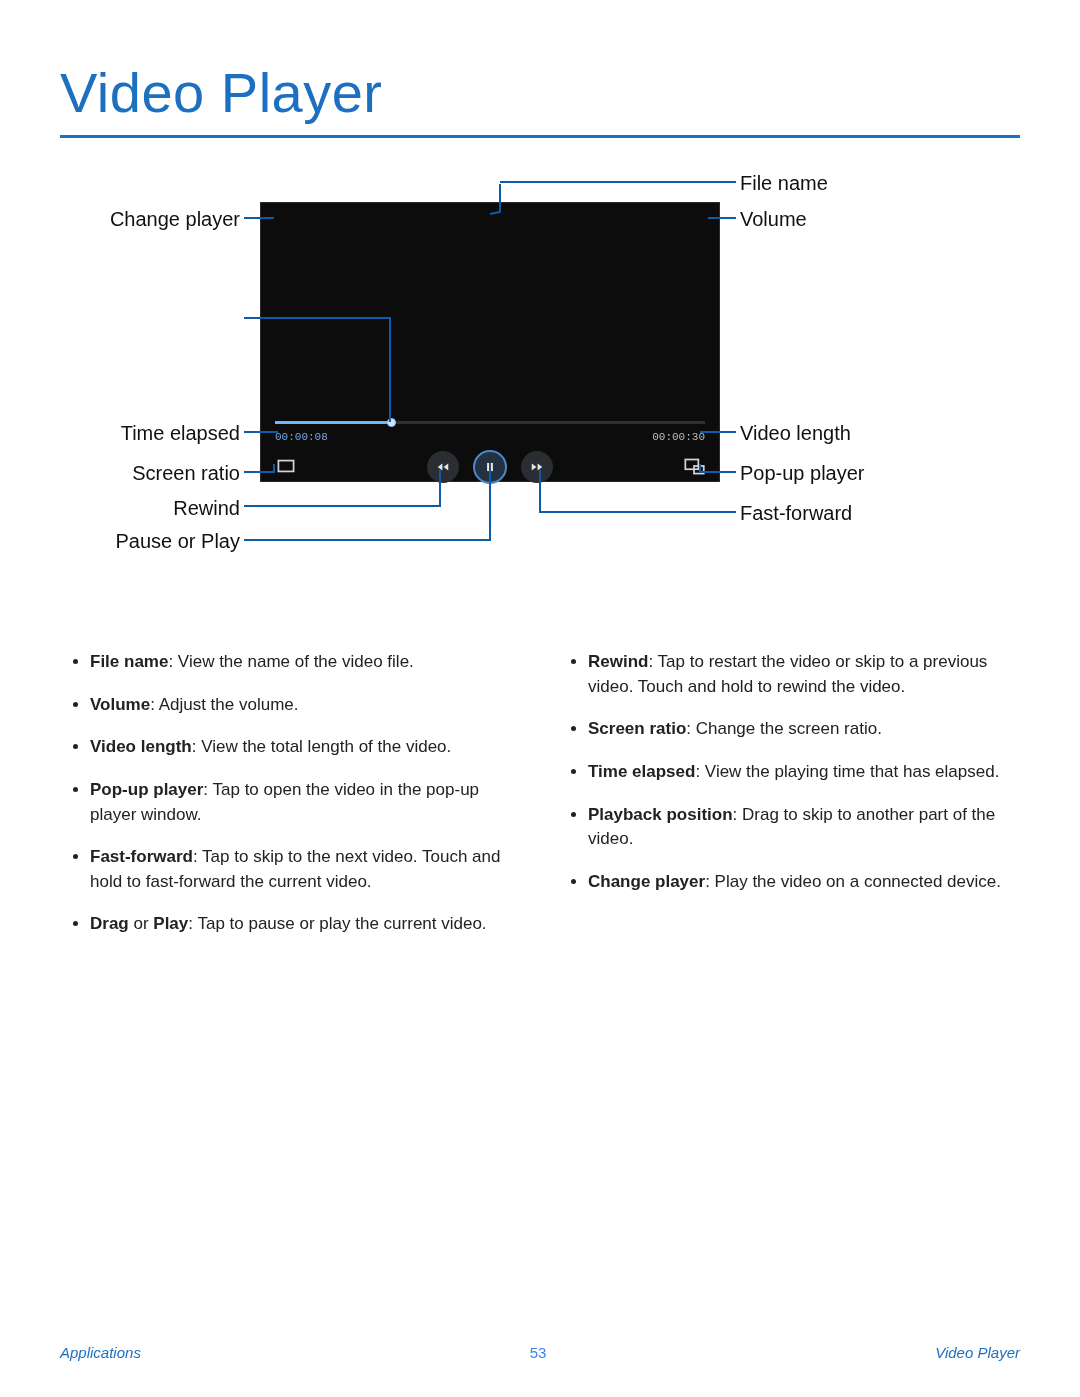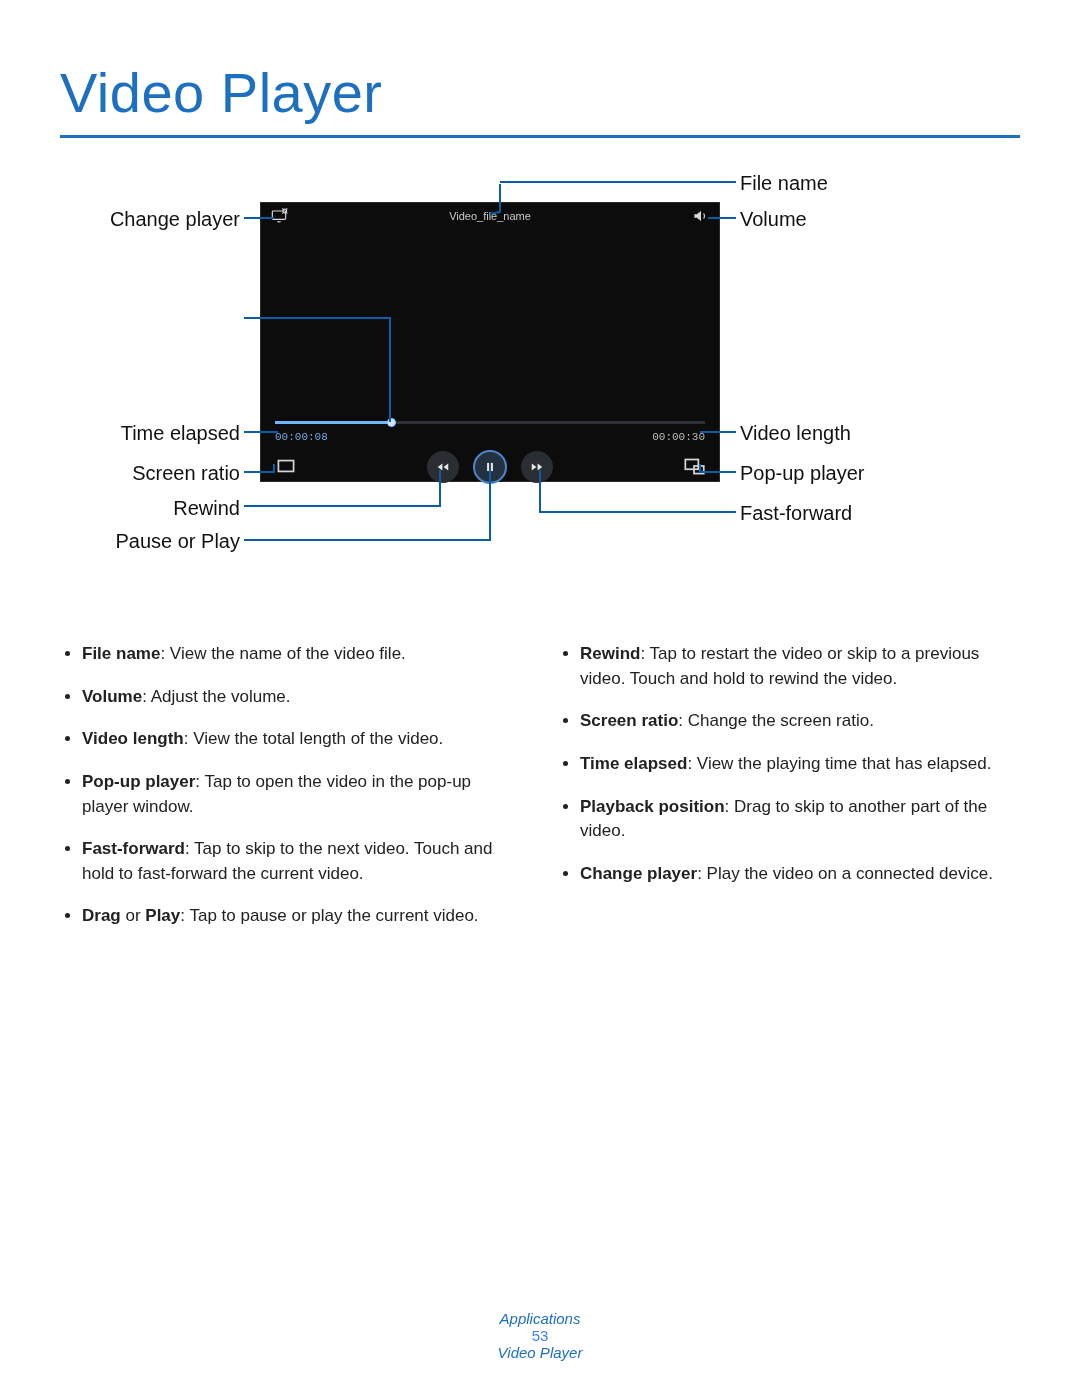--- a/index.html
+++ b/index.html
@@ -156,35 +156,34 @@
   
   .cols{
     display:flex;
     gap:36px;
     font-size:17px;
     line-height:1.45;
   }
   .cols ul{
     flex:1;
     padding-left:22px;
-    margin:0;
+    margin:8px;
   }
   .cols li{
     margin:0 0 18px 0;
   }
 
   
   .footer{
     position:absolute;
     bottom:36px;left:60px;right:60px;
     display:flex;align-items:center;justify-content:space-between;
     color:var(--blue);
     font-style:italic;
     font-size:15px;
-    flex-direction:column;
   }
   .footer .pg{font-style:normal;color:#3b82f6}
 </style>
 </head>
 <body>
 
 <div class="page">
 
   <h1>Video Player</h1>
   <div class="rule"></div>
@@ -198,41 +197,20 @@
     <div class="lbl right" style="top:330px">Fast-forward</div>
 
     <div class="lbl left-w" style="top:36px">Change player</div>
     <div class="lbl left-w" style="top:250px">Time elapsed</div>
     <div class="lbl left-w" style="top:290px">Screen ratio</div>
     <div class="lbl left-w" style="top:325px">Rewind</div>
     <div class="lbl left-w" style="top:358px">Pause or Play</div>
 
     <div class="player">
 
-      <div class="topbar">
-        <div class="tb-left">
-          <span class="ico">
-            <svg viewBox="0 0 24 24">
-                <rect x="4" y="6" width="16" height="10" rx="1"></rect>
-                <path d="M10 19h4"></path>
-                <circle cx="19" cy="6" r="2.2"></circle>
-                <path d="M21 4l1-1M21 8l1 1M17 4l-1-1M17 8l-1 1"></path>
-              </svg>
-          </span>
-        </div>
-        <div class="tb-center">Video_file_name</div>
-        <div class="tb-right">
-          <span class="ico">
-            <svg viewBox="0 0 24 24">
-                <path d="M4 10v4h3l5 4V6l-5 4H4z" fill="#d8d8d8" stroke="none"></path>
-                <path d="M15 9c1.5 1 1.5 5 0 6"></path>
-              </svg>
-          </span>
-        </div>
-      </div>
 
       <div class="seek">
         <div class="fill"></div>
         <div class="dot"></div>
       </div>
       <div class="tm l">00:00:08</div>
       <div class="tm r">00:00:30</div>
 
       <div class="corner left">
         <svg viewBox="0 0 24 24">

